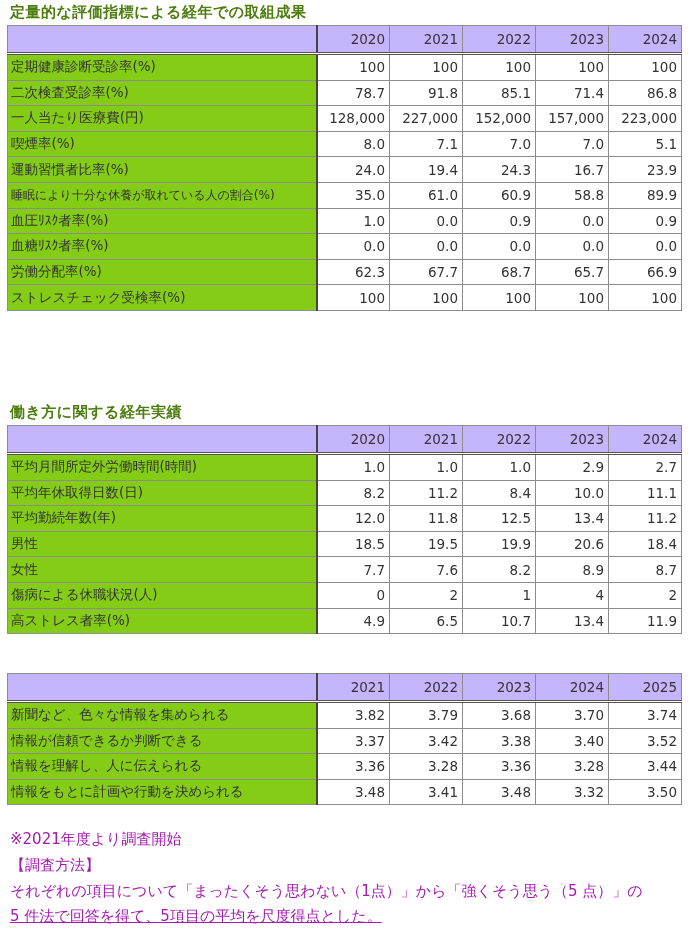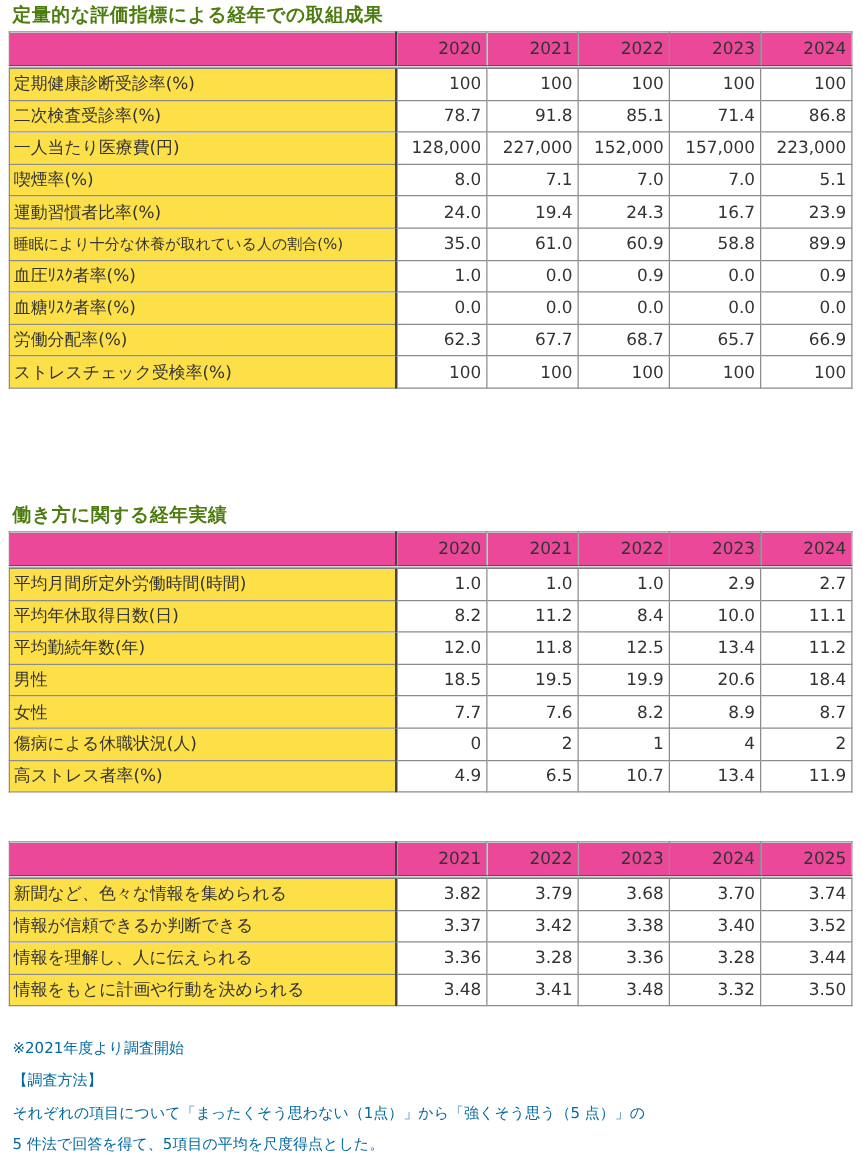--- a/index.html
+++ b/index.html
@@ -23,42 +23,42 @@
     table.data td, table.data th {
       border: 1px solid #8c8c8c;
       padding: 0 4px 0 4px;
       white-space: nowrap;
       overflow: hidden;
       font-weight: normal;
     }
     table.data col.label { width: 309px; }
     table.data col.year { width: 73px; }
     table.data thead th {
-      background: #ec4899;
+      background: #c4b5fd;
       height: 26px;
       text-align: right;
       border-bottom: 3px double #555;
       color: #333;
     }
     table.data thead th.blank { text-align: left; }
     table.data tbody td {
       height: 24.6px;
       text-align: right;
       background: #ffffff;
     }
     table.data tbody td.label {
       text-align: left;
-      background: #fde047;
+      background: #84cc16;
       padding-left: 3px;
     }
     table.data td.label, table.data th.blank { border-right: 2px solid #444; }
     table.data { border: 1.5px solid #555; }
     .label.small { font-size: 12px; margin-left: 11px; }
     .notes {
-      position: absolute; left: 10px; font-size: 12px; color: #0369a1;
+      position: absolute; left: 10px; font-size: 15px; color: #a21caf;
     }
   </style>
 </head>
 <body>
 
 <div class="section-title" style="top:3px;">定量的な評価指標による経年での取組成果</div>
 <table class="data" style="top:25px;">
   <colgroup>
       <col class="label">
       <col class="year">
@@ -293,13 +293,13 @@
       <td>3.48</td>
       <td>3.32</td>
       <td>3.50</td>
     </tr>
   </tbody>
 </table>
 
 <div class="notes" style="top:830px;">※2021年度より調査開始</div>
 <div class="notes" style="top:856px;">【調査方法】</div>
 <div class="notes" style="top:882px;">それぞれの項目について「まったくそう思わない（1点）」から「強くそう思う（5 点）」の</div>
-<div class="notes" style="top:907px;"> 5 件法で回答を得て、5項目の平均を尺度得点とした。</div>
+<div class="notes" style="top:907px;text-decoration:underline;"> 5 件法で回答を得て、5項目の平均を尺度得点とした。</div>
 
 </body></html>

